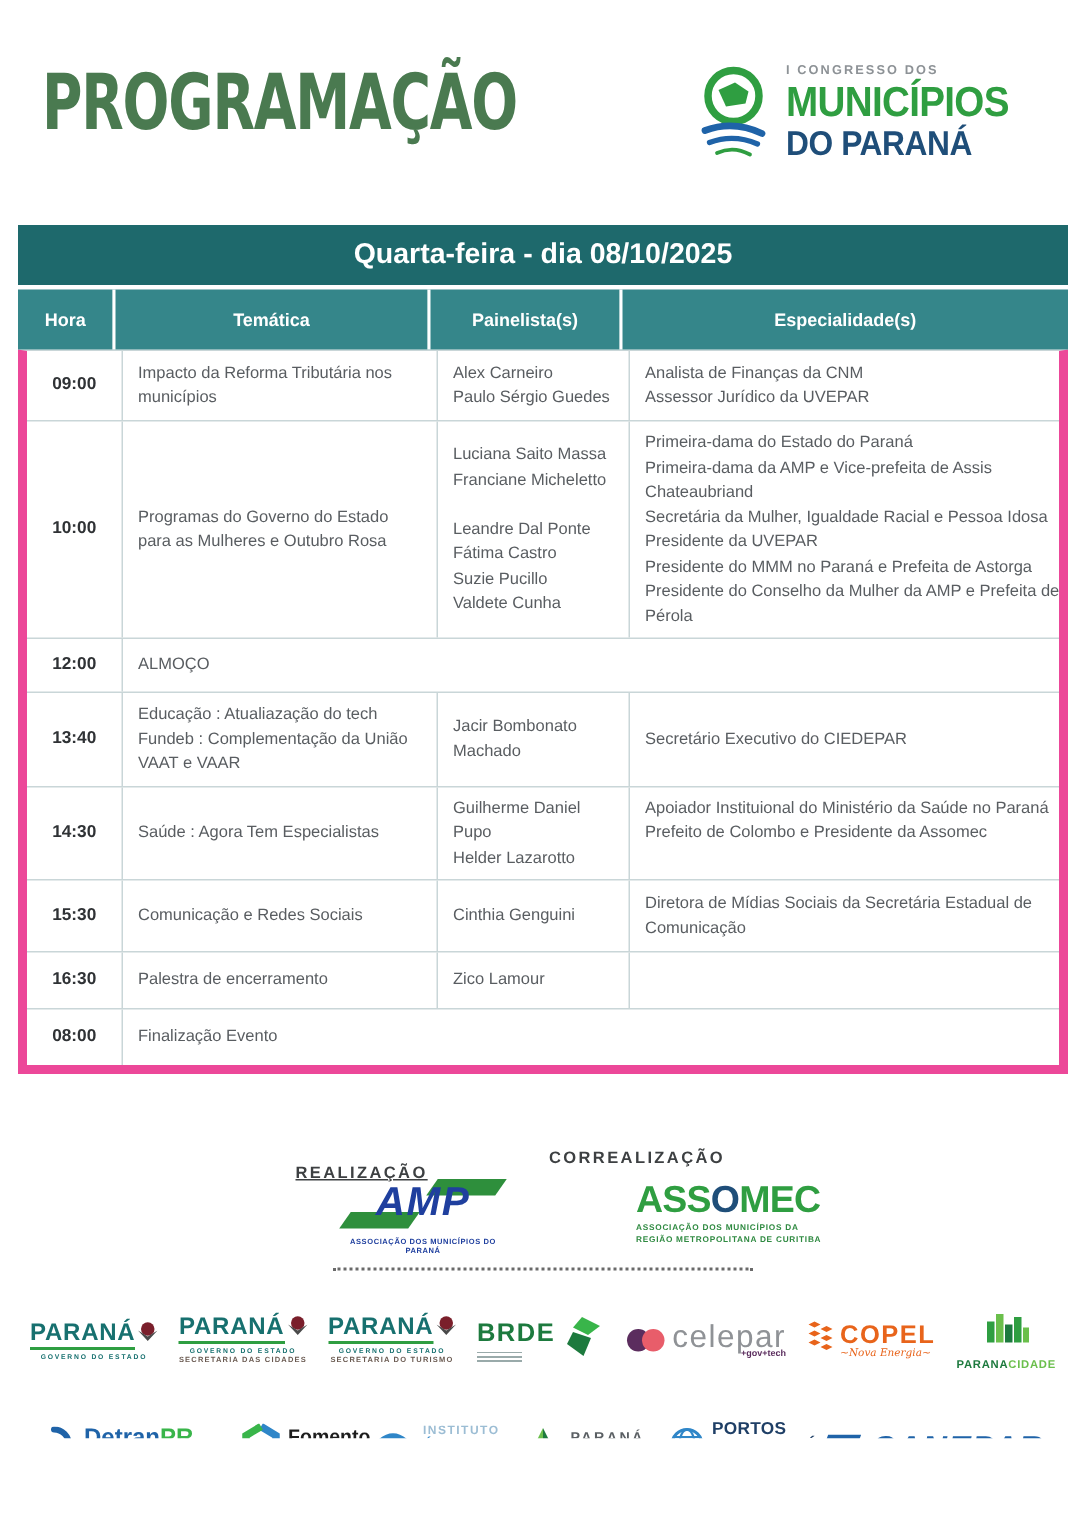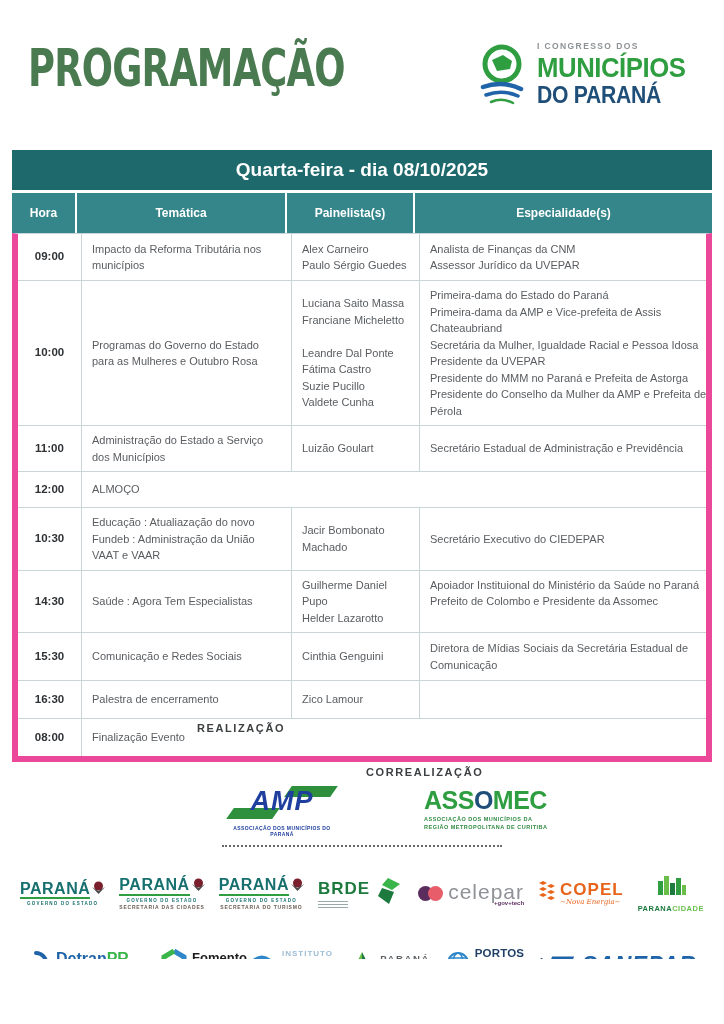--- a/index.html
+++ b/index.html
@@ -4,21 +4,21 @@
 <style>
   * { margin:0; padding:0; box-sizing:border-box; }
   html,body { background:#ffffff; }
   body { font-family:"Liberation Sans", sans-serif; }
   .page { position:relative; width:724px; height:959px; background:#fff; overflow:hidden; }
 
   
   .doc-title { position:absolute; left:28px; top:38px; font-size:46px; font-weight:900;
     color:#4a7a50; letter-spacing:-1px; transform:scaleX(.80) scaleY(1.12); transform-origin:left top;
     font-family:"DejaVu Sans", sans-serif; }
-  .congress-logo { position:absolute; left:475px; top:40px; display:flex; align-items:flex-start; gap:6px;justify-content:center; }
+  .congress-logo { position:absolute; left:462px; top:40px; display:flex; align-items:flex-start; gap:6px;justify-content:center; }
   .congress-text { display:flex; flex-direction:column; line-height:1; padding-top:2px; }
   .congress-l1 { font-size:8.5px; font-weight:700; color:#8d9296; letter-spacing:1.4px; margin-bottom:3px; }
   .congress-l2 { font-size:28px; font-weight:900; color:#2f9e41; letter-spacing:-0.5px; transform:scaleX(.92); transform-origin:left; }
   .congress-l3 { font-size:23px; font-weight:900; color:#1f4e79; letter-spacing:-0.3px; margin-top:2px; transform:scaleX(.92); transform-origin:left; }
 
   
   .table-wrap { position:absolute; left:12px; top:150px; width:700px; }
   .date-bar { height:40px; background:#1e696c; color:#fff; font-weight:700; font-size:19px;
     text-align:center; line-height:40px; margin-bottom:3px; }
   .col-head { display:grid; grid-template-columns:63px 210px 128px 299px; }
@@ -30,21 +30,21 @@
   .trow:first-child { border-top:none; }
   .trow.span-row { grid-template-columns:63px 1fr; }
   .cell { border-left:1px solid #c9d6d8; padding:6px 10px; font-size:11px; color:#595d61;
     line-height:1.5; display:flex; flex-direction:column; justify-content:center; }
   .cell:first-child { border-left:none; }
   .cell.time { align-items:center; font-weight:700; color:#2f3235; font-size:11.5px; }
   .multiline { white-space:pre-line; }
 
   
   .partner-label { position:absolute; font-size:11px; font-weight:800; color:#3d4042; letter-spacing:1.6px; }
-  #lbl-realizacao { left:197px; top:722px; }
+  #lbl-realizacao { left:197px; top:776px;text-decoration:underline; }
   #lbl-correalizacao { left:366px; top:766px; }
   .amp-logo { position:absolute; left:228px; top:786px; width:108px; text-align:center; }
   .amp-mark { position:relative; height:36px; }
   .amp-swoosh { position:absolute; background:#2e8f3c; height:11px; width:46px; transform:skewX(-35deg); }
   .amp-s1 { right:2px; top:0; }
   .amp-s2 { left:2px; bottom:3px; }
   .amp-acronym { position:absolute; left:0; right:0; top:2px; font-size:27px; font-weight:900;
     font-style:italic; color:#1f3f9e; letter-spacing:1px; line-height:1; }
   .amp-sub { font-size:5px; font-weight:700; color:#1f3f9e; letter-spacing:.4px; margin-top:3px; }
   .assomec-logo { position:absolute; left:424px; top:788px; width:142px; text-align:left; }
@@ -150,35 +150,29 @@
 Suzie Pucillo
 Valdete Cunha</div>
         <div class="cell multiline">Primeira-dama do Estado do Paraná
 Primeira-dama da AMP e Vice-prefeita de Assis Chateaubriand
 Secretária da Mulher, Igualdade Racial e Pessoa Idosa
 Presidente da UVEPAR
 Presidente do MMM no Paraná e Prefeita de Astorga
 Presidente do Conselho da Mulher da AMP e Prefeita de Pérola</div>
       </div>
 
-      <div class="trow" style="min-height:44px">
-        <div class="cell time">11:00</div>
-        <div class="cell">Administração do Estado a Serviço dos Municípios</div>
-        <div class="cell multiline">Luizão Goulart</div>
-        <div class="cell multiline">Secretário Estadual de Administração e Previdência</div>
-      </div>
 
       <div class="trow span-row" style="min-height:36px">
         <div class="cell time">12:00</div>
         <div class="cell">ALMOÇO</div>
       </div>
 
       <div class="trow" style="min-height:60px">
-        <div class="cell time">10:30</div>
-        <div class="cell">Educação : Atualiazação do novo Fundeb : Administração da União VAAT e VAAR</div>
+        <div class="cell time">13:40</div>
+        <div class="cell">Educação : Atualiazação do tech Fundeb : Complementação da União VAAT e VAAR</div>
         <div class="cell multiline">Jacir Bombonato Machado</div>
         <div class="cell multiline">Secretário Executivo do CIEDEPAR</div>
       </div>
 
       <div class="trow" style="min-height:56px">
         <div class="cell time">14:30</div>
         <div class="cell">Saúde : Agora Tem Especialistas</div>
         <div class="cell multiline">Guilherme Daniel Pupo
 Helder Lazarotto</div>
         <div class="cell multiline" style="justify-content:flex-start">Apoiador Instituional do Ministério da Saúde no Paraná

